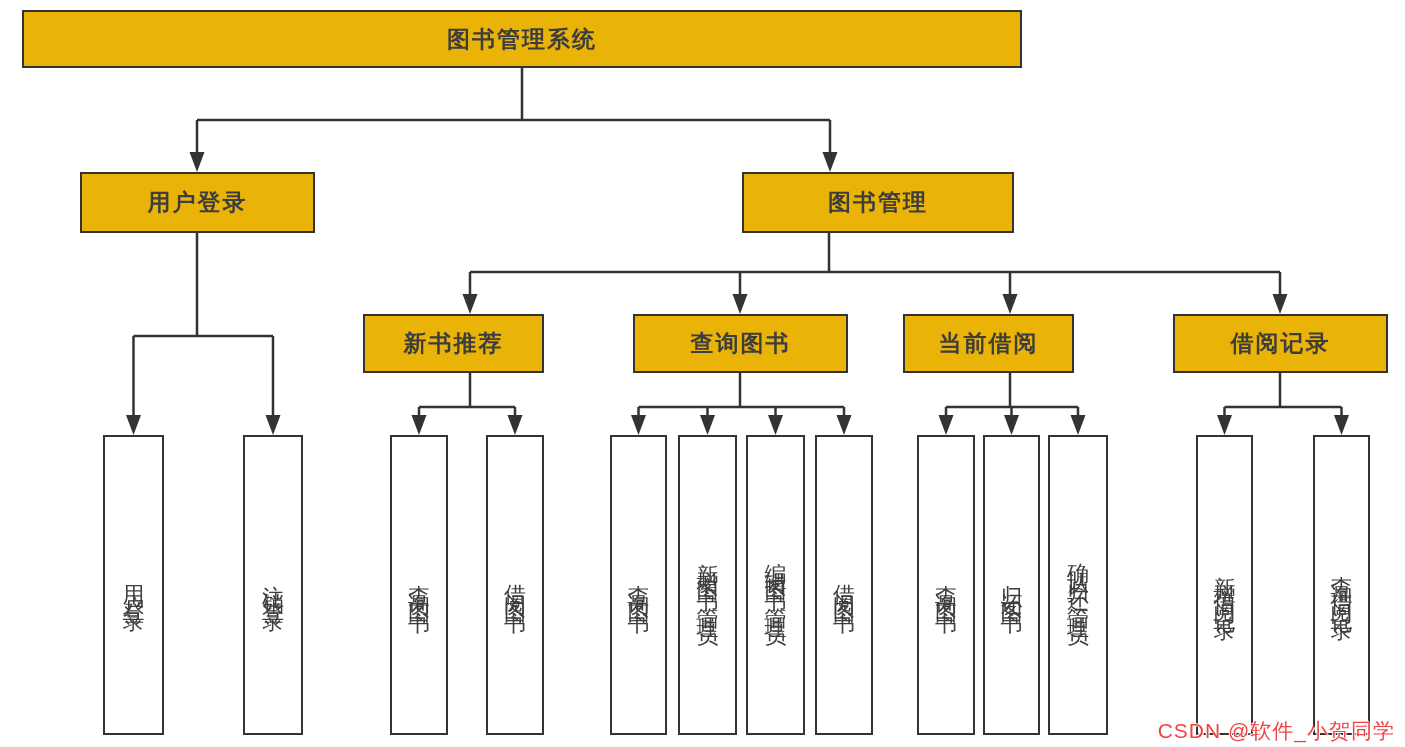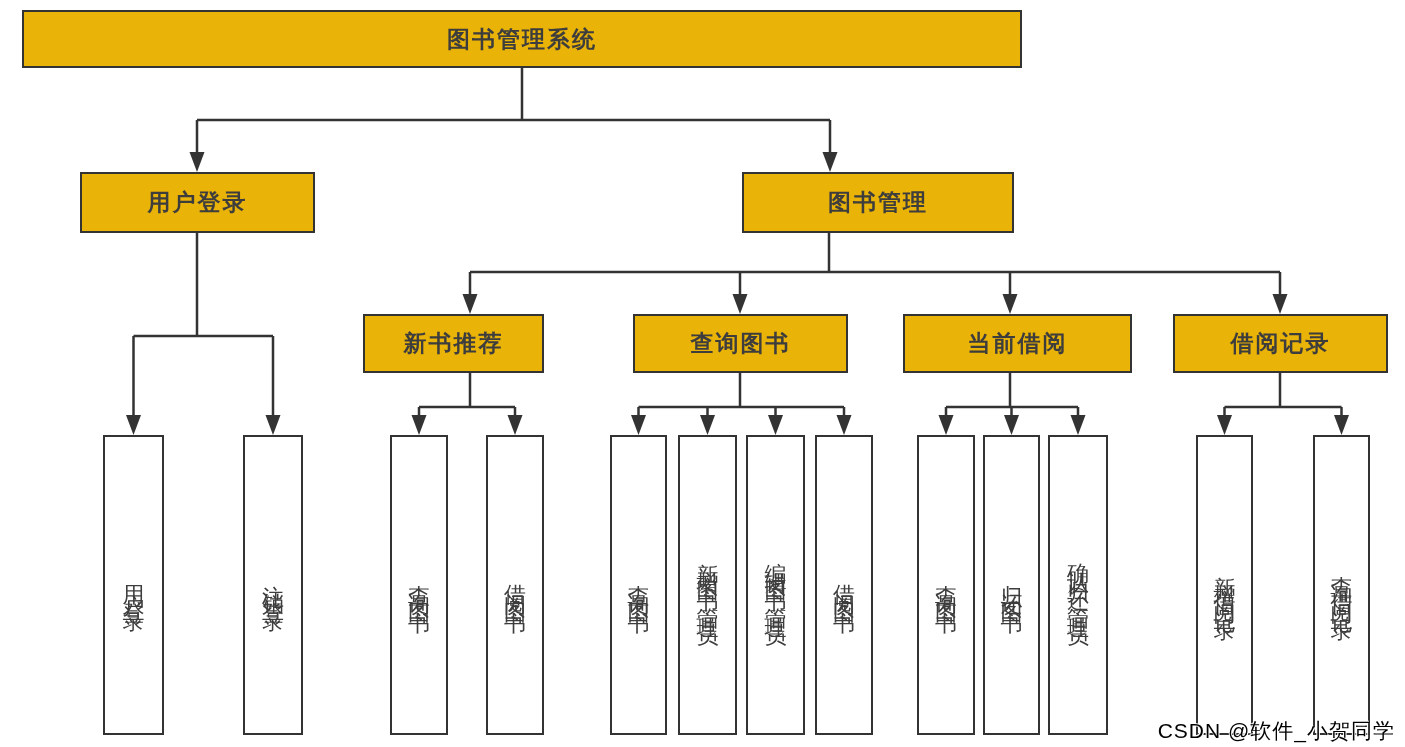--- a/index.html
+++ b/index.html
@@ -44,21 +44,21 @@
     writing-mode: vertical-rl;
     font-size: 22px;
     line-height: 1;
     letter-spacing: 9px;
   }
   .watermark {
     position: absolute;
     right: 10px;
     bottom: 2px;
     font-size: 21px;
-    color: #000000;
+    color: #ef4444;
     letter-spacing: 1px;
     text-shadow: 1px 1px 0 #ffffff, -1px -1px 0 #ffffff;
     white-space: nowrap;
   }
 </style>
 </head>
 <body>
 
 <div class="stage">
 
@@ -98,21 +98,21 @@
     <polygon points="1334,415 1349,415 1341.5,435" fill="#333333" stroke="none"></polygon>
   </svg>
 
   <div class="node root" style="left:22px; top:10px; width:1000px;">图书管理系统</div>
 
   <div class="node hnode" style="left:80px; top:172px; width:235px;">用户登录</div>
   <div class="node hnode" style="left:742px; top:172px; width:272px;">图书管理</div>
 
   <div class="node hnode" style="left:363px; top:314px; width:181px; height:59px;">新书推荐</div>
   <div class="node hnode" style="left:633px; top:314px; width:215px; height:59px;">查询图书</div>
-  <div class="node hnode" style="left:903px; top:314px; width:229px; height:59px;">当前借阅</div>
+  <div class="node hnode" style="left:903px; top:314px; width:171px; height:59px;">当前借阅</div>
   <div class="node hnode" style="left:1173px; top:314px; width:215px; height:59px;">借阅记录</div>
 
   <div class="vnode" style="left:103px; width:61px;">
     <span class="vtext">用户登录</span>
   </div>
   <div class="vnode" style="left:243px; width:60px;">
     <span class="vtext">注销登录</span>
   </div>
 
   <div class="vnode" style="left:390px; width:58px;">

